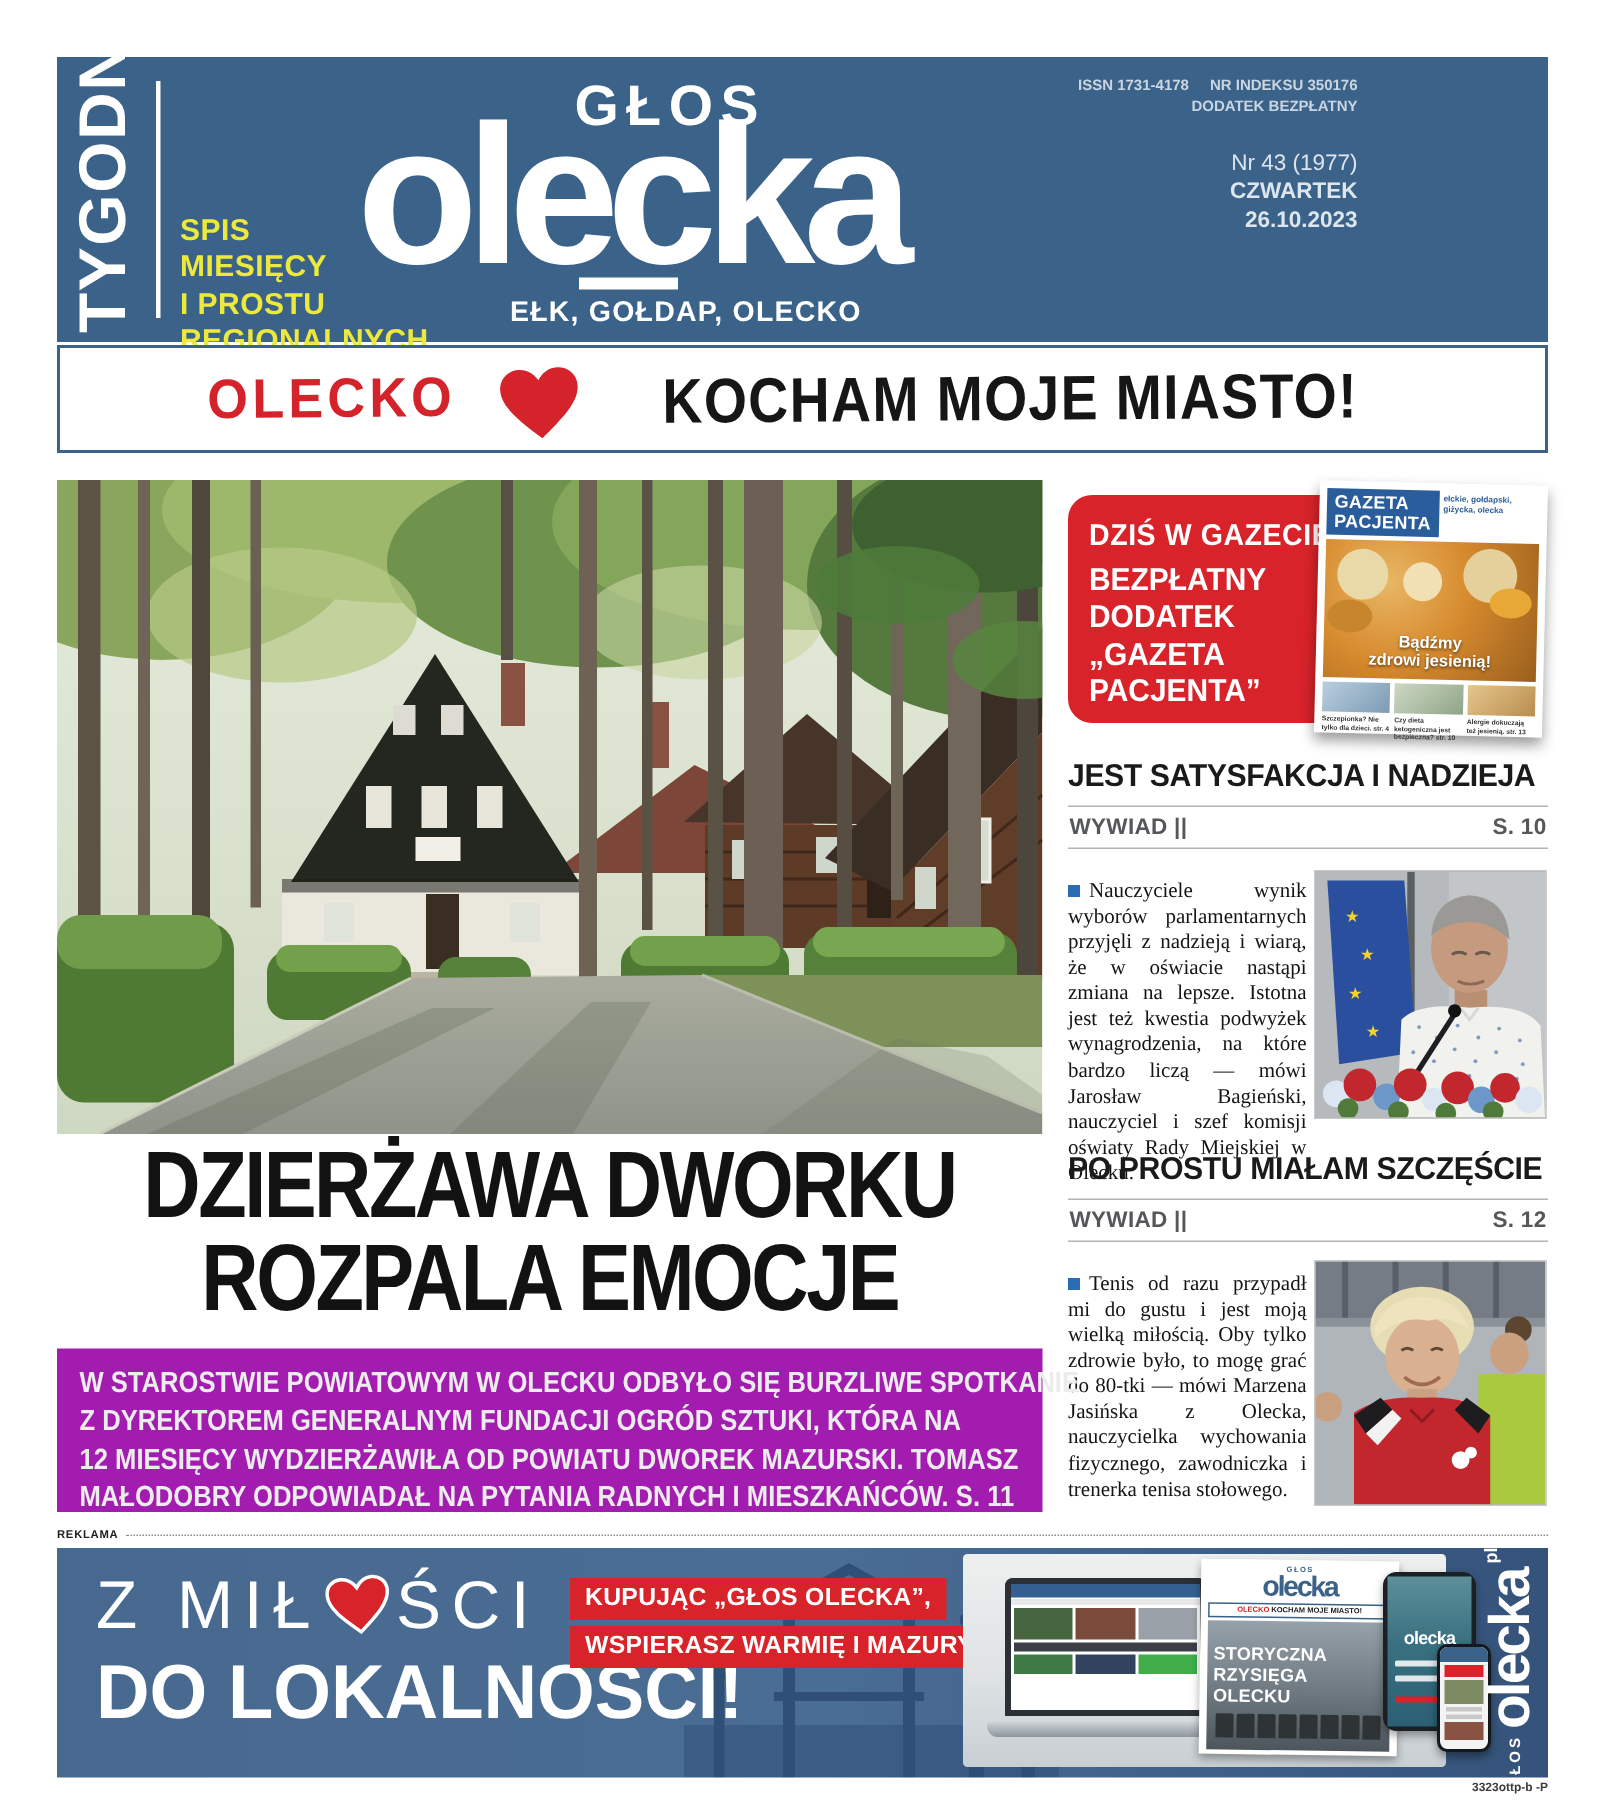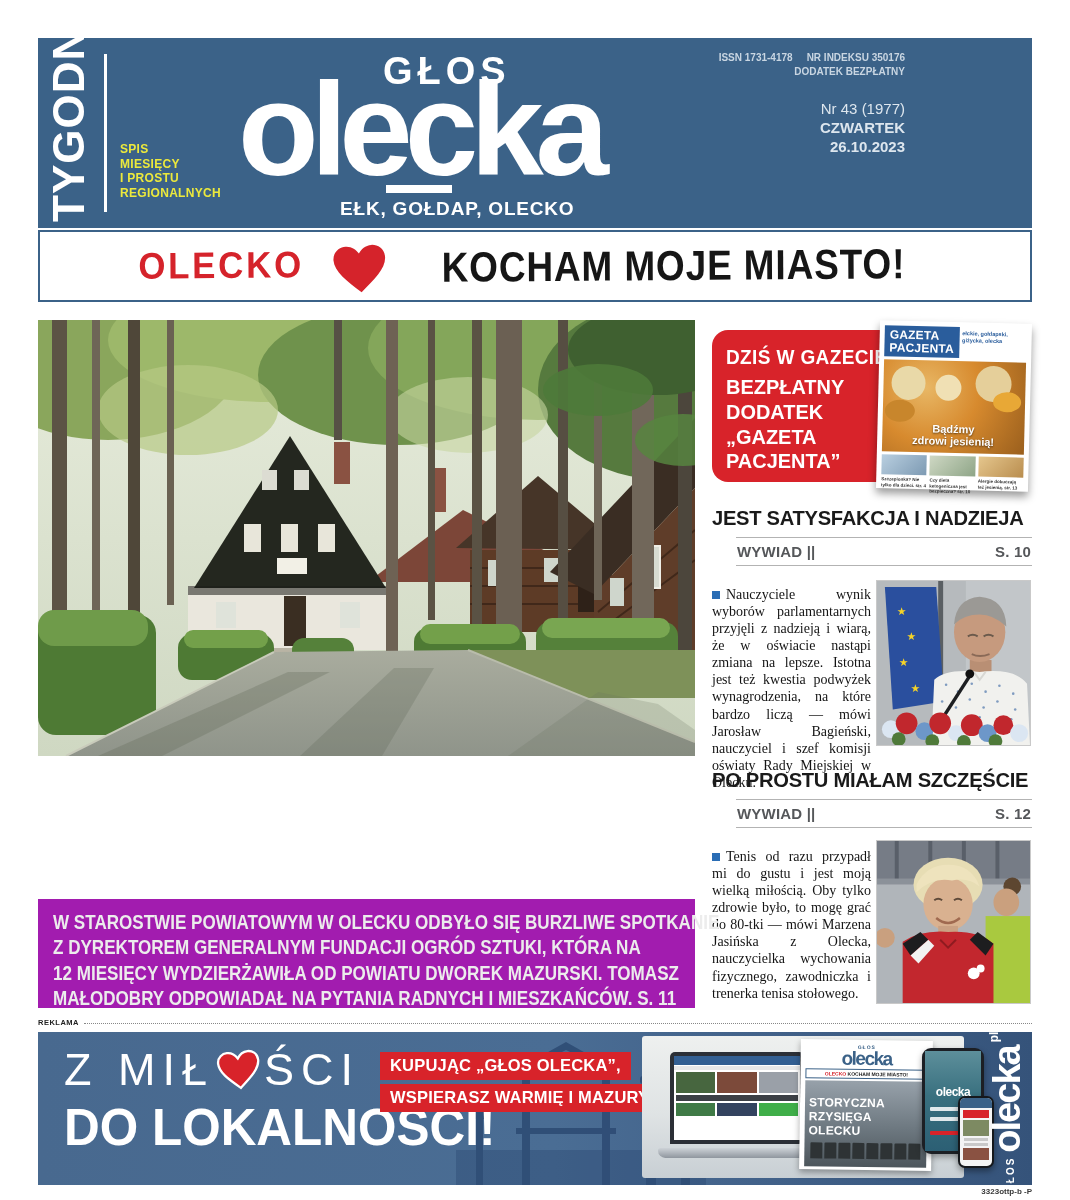--- a/index.html
+++ b/index.html
@@ -7,21 +7,21 @@
   body { width:1070px; height:1200px; font-family:"Liberation Sans", sans-serif; position:relative; overflow:hidden; }
   .page { position:absolute; inset:0; background:#fff; }
 
   
   .masthead { position:absolute; left:38px; top:38px; width:994px; height:190px; background:#3b6288; }
   .tygodnik { position:absolute; left:6px; top:10px; bottom:6px; width:54px;
     writing-mode:vertical-rl; transform:rotate(180deg); color:#fff; font-weight:700;
     font-size:44px; letter-spacing:1px; text-align:center; }
   .mast-rule { position:absolute; left:66px; top:16px; bottom:16px; width:3px; background:#fff; }
   .cgk { position:absolute; left:82px; top:16px; color:#fff; font-weight:700; font-size:26px; line-height:1.12; letter-spacing:.5px; }
-  .spis { position:absolute; left:82px; top:104px; color:#ece93c; font-weight:700; font-size:12px; line-height:1.22; letter-spacing:.3px; }
+  .spis { position:absolute; left:82px; top:104px; color:#ece93c; font-weight:700; font-size:20px; line-height:1.22; letter-spacing:.3px; }
   .logo-top { position:absolute; left:345px; top:12px; width:120px; text-align:center; color:#fff; font-weight:800; font-size:38px; letter-spacing:5px; }
   .logo-main { position:absolute; left:200px; top:26px; color:#fff; font-weight:700; font-size:132px; letter-spacing:-8px; line-height:1; }
   .logo-e-underline { position:absolute; left:348px; top:147px; width:66px; height:8px; background:#fff; }
   .logo-sub { position:absolute; left:302px; top:160px; color:#fff; font-weight:700; font-size:19px; letter-spacing:.8px; }
   .mast-right-small { position:absolute; right:127px; top:13px; text-align:right; color:#c9d6e2; font-size:10px; font-weight:700; line-height:1.35; }
   .mast-right-small .row { display:flex; gap:14px; justify-content:flex-end; }
   .mast-issue { position:absolute; right:127px; top:32px; text-align:right; color:#dde6ee; font-size:15px; line-height:1.25;margin-top:30px; }
   .mast-issue .b { font-weight:700; }
 
   
@@ -51,21 +51,21 @@
   .mc-headline { position:absolute; left:0; right:0; bottom:6px; text-align:center; color:#fff; font-weight:800;
     font-size:11px; line-height:1.1; text-shadow:0 1px 2px rgba(0,0,0,.6); }
   .mc-teasers { display:flex; gap:3px; margin-top:3px; }
   .mc-teaser { flex:1; }
   .mc-teaser .t-img { height:20px; margin-bottom:2px; }
   .mc-teaser .t-txt { font-size:4.5px; line-height:1.2; color:#333; font-weight:700; }
 
   .section { position:absolute; left:0; width:320px; }
   .sec-headline { font-size:21px; font-weight:800; color:#1a1a1a; letter-spacing:-.3px; transform:scaleX(.96); transform-origin:left; white-space:nowrap; }
   .sec-kicker { border-top:1px solid #b3b3b3; border-bottom:1px solid #b3b3b3; margin-top:7px;
-    display:flex; justify-content:space-between; align-items:center; padding:5px 1px;margin-left:24px; }
+    display:flex; justify-content:space-between; align-items:center; padding:5px 1px; }
   .kicker-label, .kicker-page { color:#55575a; font-weight:800; font-size:15px; letter-spacing:.2px; }
   .sec-body { margin-top:20px; width:159px; font-family:"Liberation Serif", serif; font-size:14px;
     line-height:1.22; color:#141414; text-align:justify; }
   .bullet-sq { display:inline-block; width:8px; height:8px; background:#2a6db5; margin-right:6px; }
   .sec-photo { position:absolute; right:1px; width:155px; border:1px solid #c9c9c9; background:#aaa; overflow:hidden; }
   .sec-photo svg { display:block; width:100%; height:100%; }
   #section-1 { top:186px; }
   #section-1 .sec-photo { top:74px; height:166px; }
   #section-2 { top:448px; }
   #section-2 .sec-photo { top:72px; height:164px; }
@@ -412,20 +412,24 @@
           <polygon points="34,116 52,100 58,106 42,124" fill="#f2f2f2"></polygon>
           <polygon points="118,104 102,92 94,100 110,116" fill="#1d1d1f"></polygon>
           <circle cx="98" cy="134" r="6" fill="#fff"></circle>
           <circle cx="105" cy="129" r="4" fill="#fff"></circle>
           <path d="M64 100 L72 108 L80 100" fill="none" stroke="#8f1b20" stroke-width="2"></path>
         </svg>
       </div>
     </div>
   </div>
 
+  <div class="story-headline">
+    <div><span class="story-line">DZIERŻAWA DWORKU</span></div>
+    <div><span class="story-line">ROZPALA EMOCJE</span></div>
+  </div>
 
   <div class="story-lead">
     <div class="lead-line">W STAROSTWIE POWIATOWYM W OLECKU ODBYŁO SIĘ BURZLIWE SPOTKANIE</div>
     <div class="lead-line">Z DYREKTOREM GENERALNYM FUNDACJI OGRÓD SZTUKI, KTÓRA NA</div>
     <div class="lead-line">12 MIESIĘCY WYDZIERŻAWIŁA OD POWIATU DWOREK MAZURSKI. TOMASZ</div>
     <div class="lead-line">MAŁODOBRY ODPOWIADAŁ NA PYTANIA RADNYCH I MIESZKAŃCÓW. S. 11</div>
   </div>
 
   <div class="reklama-row">
     <span class="reklama-label">REKLAMA</span>

